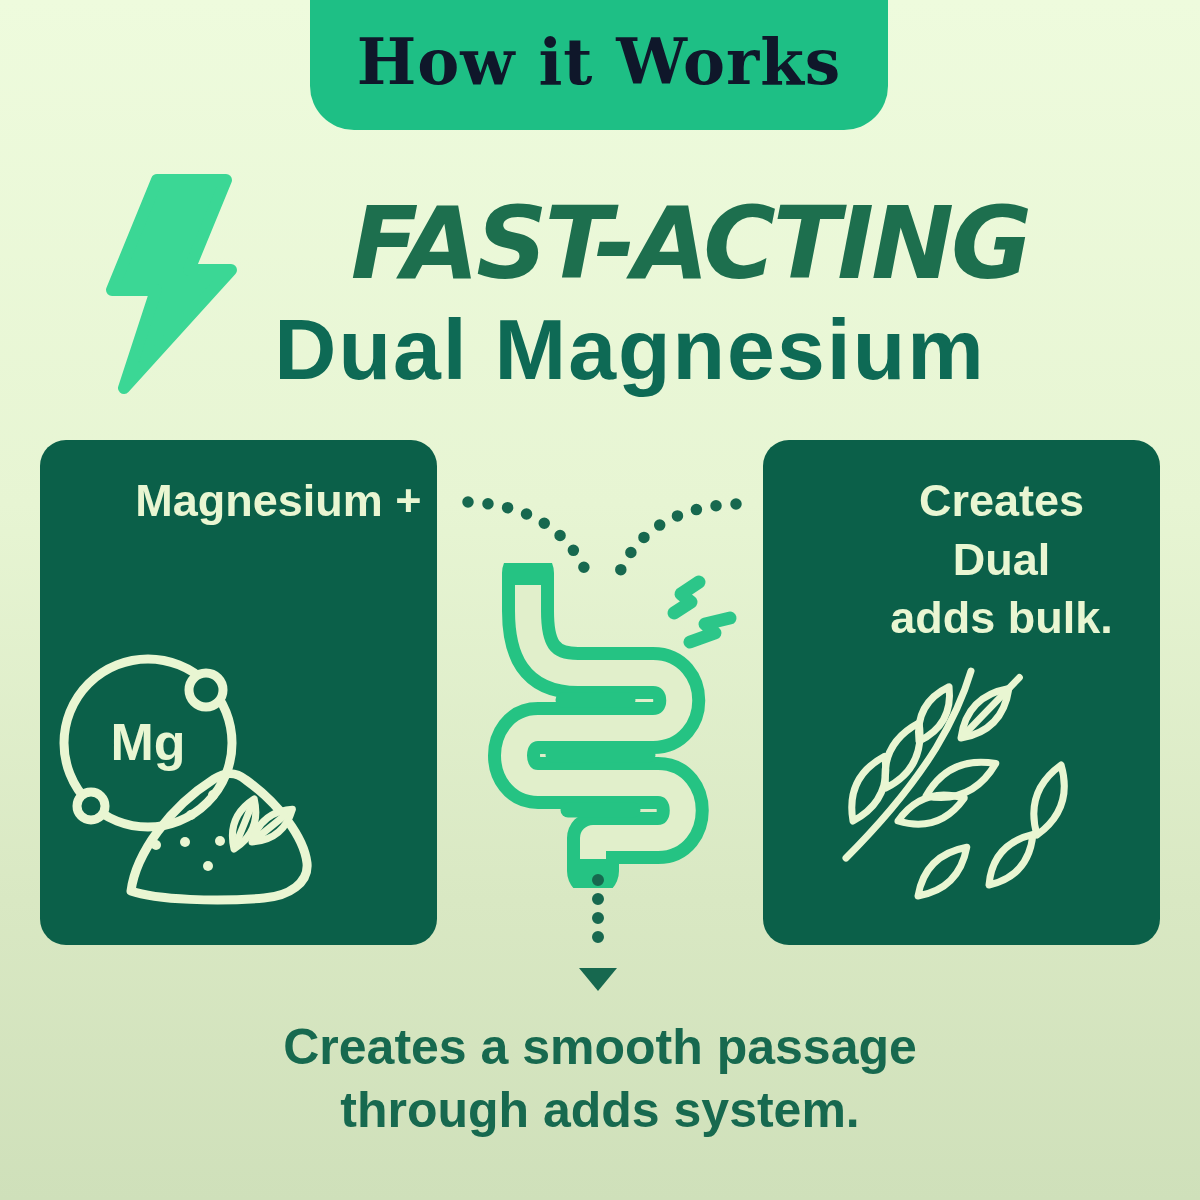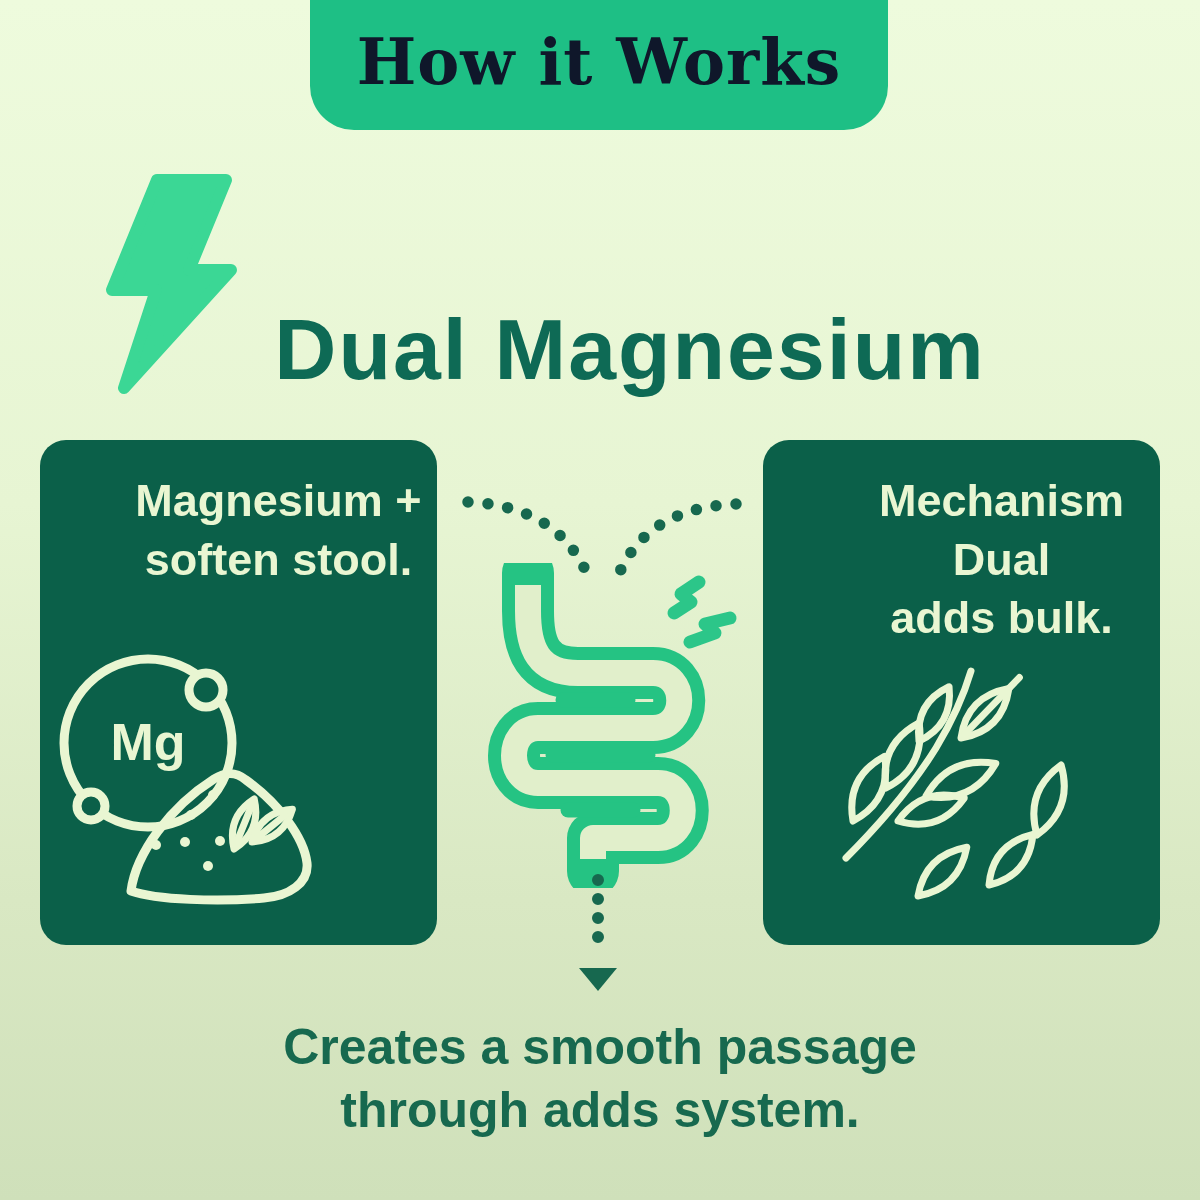--- a/index.html
+++ b/index.html
@@ -44,26 +44,26 @@
 <div class="stage">
 
   <div class="badge">
     <span>How it Works</span>
   </div>
 
   <svg class="bolt-svg" width="140" height="226" viewBox="0 0 140 226">
     <polygon points="57,8 126,8 89,98 131,98 24,216 56,118 12,118" fill="#3bd795" stroke="#3bd795" stroke-width="12" stroke-linejoin="round"></polygon>
   </svg>
 
+  <div class="h1">FAST-ACTING</div>
   <div class="h2">Dual Magnesium</div>
 
   <div class="card card-left">
     <div class="card-text">
       <div>Magnesium +</div>
-      <div>soften stool.</div>
     </div>
     <svg class="card-icon icon-mg" width="280" height="268" viewBox="0 0 280 268">
       <g fill="none" stroke="#e9f6d2" stroke-width="9" stroke-linecap="round" stroke-linejoin="round">
         <circle cx="100" cy="98" r="84"></circle>
         <circle cx="158" cy="45" r="17" fill="#0b6049"></circle>
         <circle cx="43" cy="161" r="14" fill="#0b6049"></circle>
         <path d="M 83 246 C 88 208, 122 162, 166 134 C 177 127, 187 126, 198 135
                  C 230 158, 256 192, 259 218 C 261 238, 241 251, 216 253
                  C 171 257, 108 255, 83 246 Z"></path>
       </g>
@@ -84,21 +84,21 @@
           <path d="M0 0 Q 26 -18 52 0 Q 26 18 0 0 Z"></path>
             <line x1="8" y1="0" x2="42" y2="0"></line>
         </g>
       </g>
       <text x="100" y="115" text-anchor="middle" font-size="52" font-weight="bold" font-family="Liberation Sans, sans-serif" fill="#e9f6d2">Mg</text>
     </svg>
   </div>
 
   <div class="card card-right">
     <div class="card-text">
-      <div>Mechanism</div>
+      <div>Creates</div>
       <div>Dual</div>
       <div>adds bulk.</div>
     </div>
     <svg class="card-icon icon-psyllium" width="250" height="260" viewBox="0 0 250 260">
       <g fill="none" stroke="#e9f6d2" stroke-width="7" stroke-linecap="round" stroke-linejoin="round">
         <path d="M 15 205 C 45 175, 80 135, 105 95 C 120 70, 132 45, 140 18"></path>
         <g transform="translate(88,88) rotate(-61)">
             <path d="M0 0 Q 31 -22 62 0 Q 31 22 0 0 Z"></path>
           </g>
         <g transform="translate(55,135) rotate(-63)">

